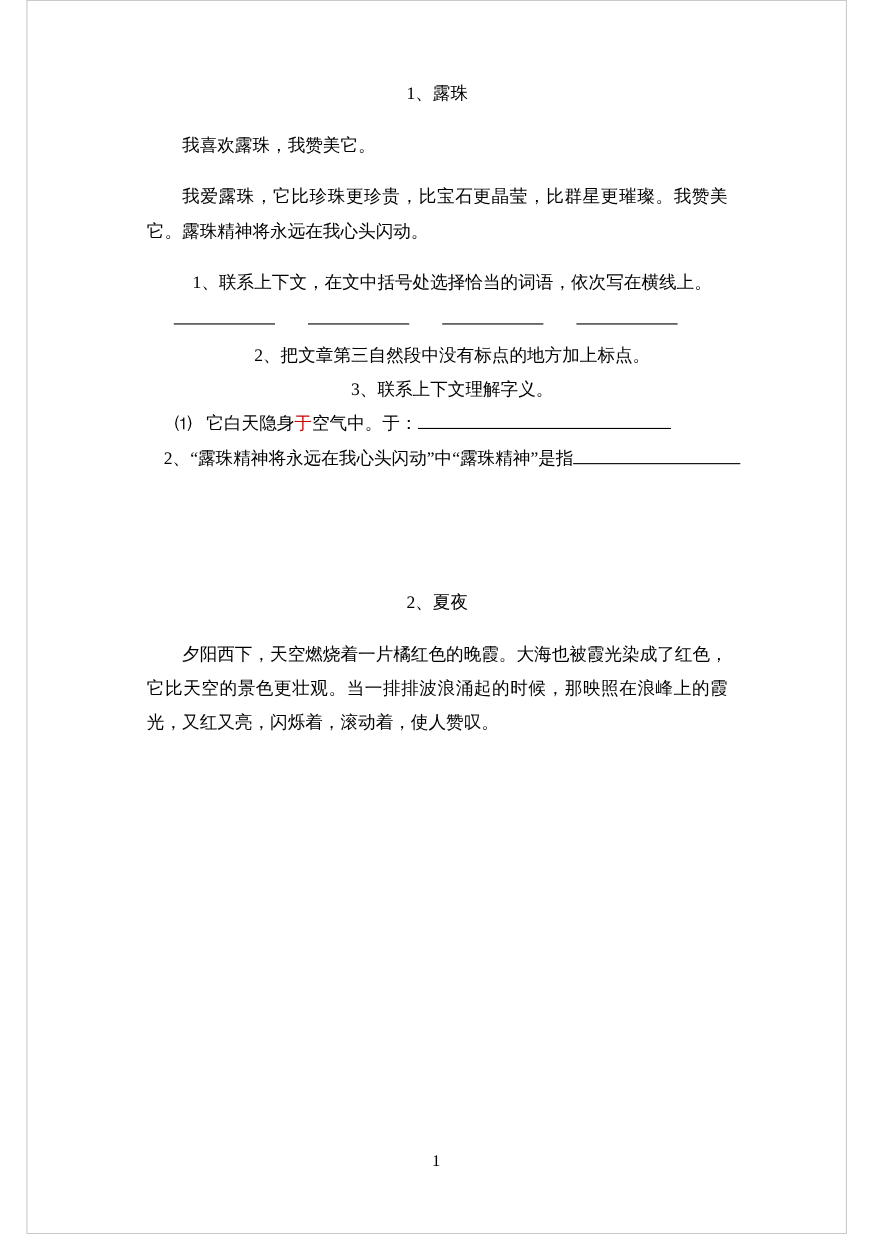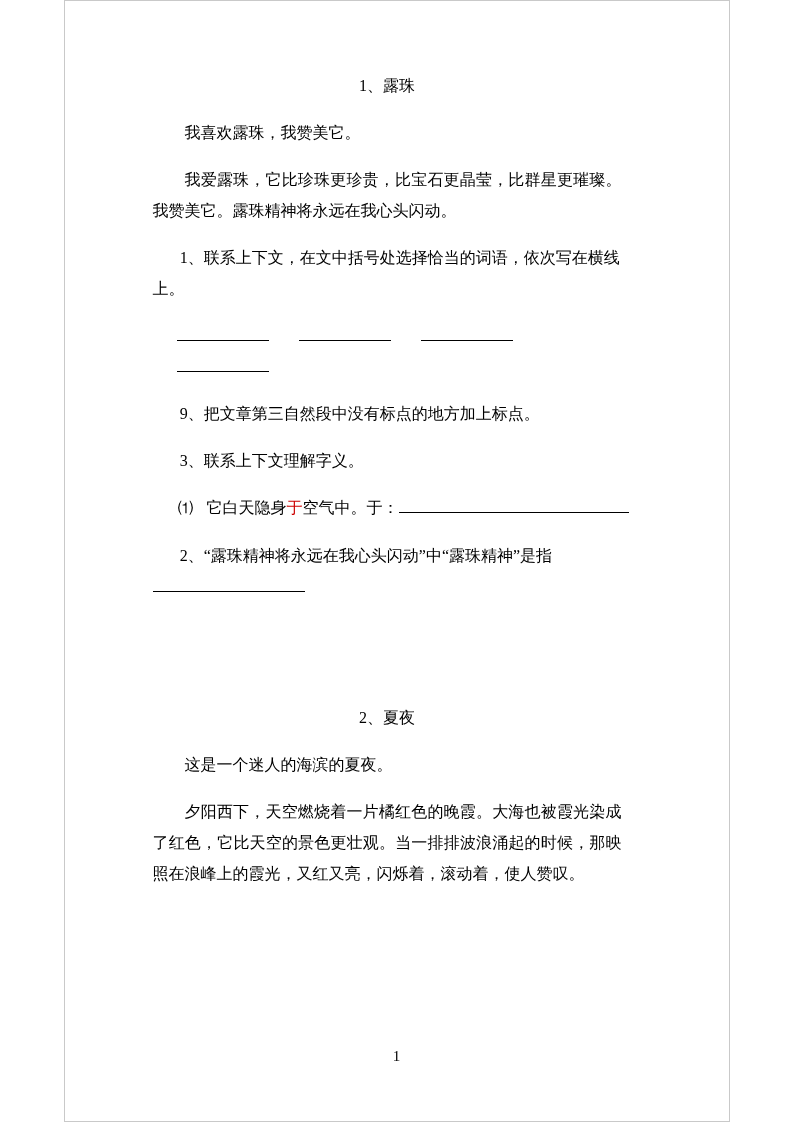--- a/index.html
+++ b/index.html
@@ -2,49 +2,50 @@
 <html><head>
 <meta charset="utf-8">
 <style>
   html, body {
     margin: 0;
     padding: 0;
     background: #ffffff;
   }
   .page {
     position: relative;
-    width: 666px;
+    width: 746px;
     height: 1122px;
     margin: 0 auto;
     background: #ffffff;
     box-sizing: border-box;
-    padding: 70px 92px 0 73px;
+    padding: 70px 92px 0 94px;
     font-family: "Liberation Serif", "DejaVu Serif", serif;
     font-size: 16px;
     color: #000000;
     box-shadow: inset 0 0 0 1px #c9c9c9;
     overflow: hidden;
   }
   .title {
     margin: 0;
     font-size: 16px;
     font-weight: normal;
     text-align: center;
     line-height: 31px;
   }
   .para {
     margin: 16px;
     line-height: 31px;
     text-align: justify;
     text-indent: 2em;
   }
   .question {
-    margin: 16px;
+    margin: 0;
     line-height: 31px;
     text-indent: 1.7em;
+    text-align: center;
   }
   .sub-item {
     margin: 0 0 0 2.6em;
     line-height: 31px;
   }
   .marker {
     display: inline-block;
     margin-right: 0.9em;
     font-size: 15px;
   }
@@ -89,29 +90,28 @@
 
   <p class="para">我喜欢露珠，我赞美它。</p>
   <p class="para">我爱露珠，它比珍珠更珍贵，比宝石更晶莹，比群星更璀璨。我赞美它。露珠精神将永远在我心头闪动。</p>
 
   <p class="question">1、联系上下文，在文中括号处选择恰当的词语，依次写在横线上。</p>
 
   <div class="blanks-row">
     <span class="blank"></span><span class="blank"></span><span class="blank"></span><span class="blank"></span>
   </div>
 
-  <p class="question">9、把文章第三自然段中没有标点的地方加上标点。</p>
+  <p class="question">2、把文章第三自然段中没有标点的地方加上标点。</p>
 
   <p class="question">3、联系上下文理解字义。</p>
 
   <p class="sub-item"><span class="marker">⑴</span><span>它白天隐身</span><span class="red">于</span><span>空气中。于：</span><span class="blank blank-long"></span></p>
 
 
   <p class="question"><span>2、“露珠精神将永远在我心头闪动”中“露珠精神”是指</span><span class="blank blank-q4"></span></p>
 
   <h1 class="title section2-title">2、夏夜</h1>
 
-  <p class="para">这是一个迷人的海滨的夏夜。</p>
   <p class="para">夕阳西下，天空燃烧着一片橘红色的晚霞。大海也被霞光染成了红色，它比天空的景色更壮观。当一排排波浪涌起的时候，那映照在浪峰上的霞光，又红又亮，闪烁着，滚动着，使人赞叹。</p>
 
   <div class="page-number">1</div>
 
 </div>
 
 </body></html>

